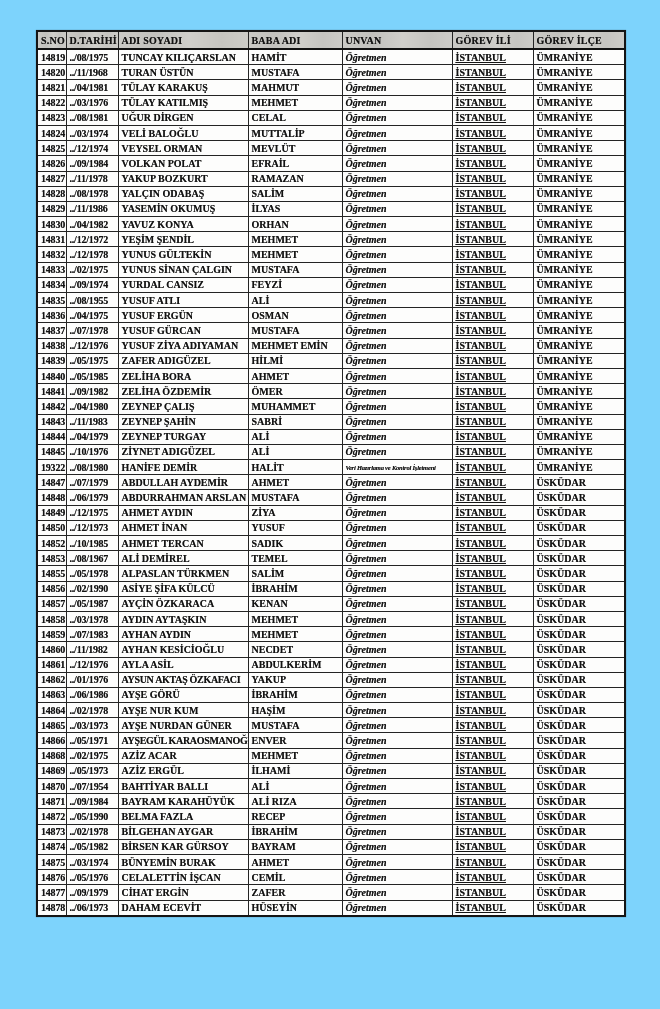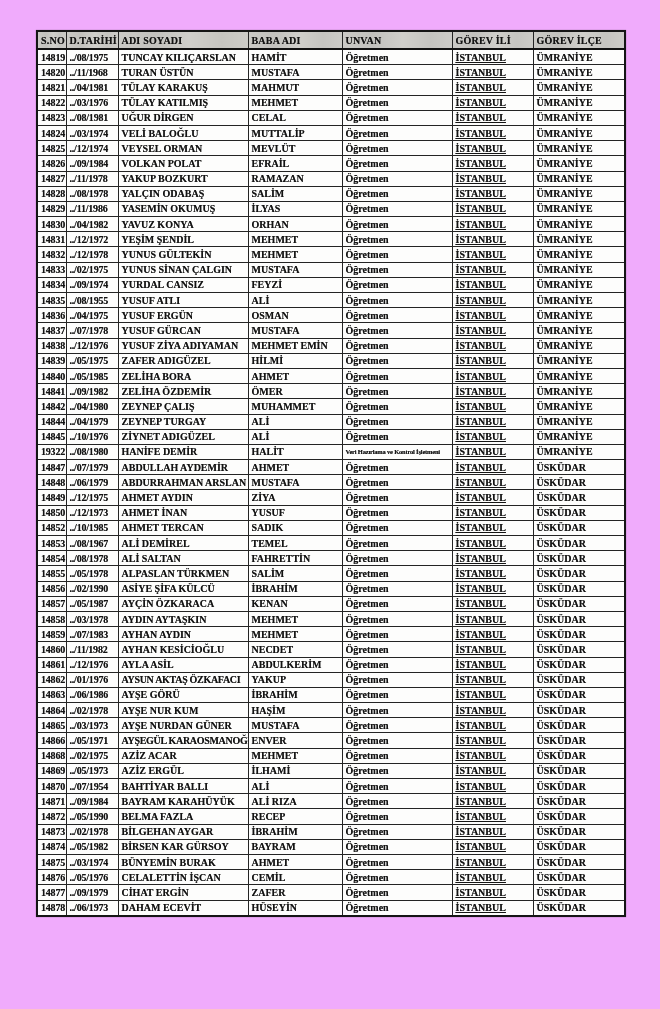--- a/index.html
+++ b/index.html
@@ -5,21 +5,21 @@
   html, body {
     margin: 0; padding: 0;
     width: 660px; height: 1009px;
     background: #ffffff;
     overflow: hidden;
     font-family: "Liberation Serif", "DejaVu Serif", serif;
   }
   .page {
     position: relative;
     width: 660px; height: 1009px;
-    background: #f0abfc;
+    background: #7dd3fc;
   }
   table.roster {
     position: absolute;
     left: 36px; top: 30px;
     width: 590px;
     border-collapse: collapse;
     table-layout: fixed;
     border: 2px solid #151515;
     box-shadow: 0 0 1px rgba(0,0,0,0.45);
   }
@@ -45,21 +45,21 @@
     height: 14.2px;
     font-size: 10px;
     font-weight: bold;
     background: #fdfdfc;
   }
   td.col-sno   { font-size: 9px;  letter-spacing: -0.2px; margin-top: 16px; }
   td.col-date  { font-size: 9px;  letter-spacing: -0.2px; }
   td.col-name  { font-size: 10px; }
   td.col-name.compressed { font-size: 10px; letter-spacing: -0.3px; }
   td.col-father{ font-size: 10px; }
-  td.col-unvan { font-weight: normal; font-size: 10px; }
+  td.col-unvan { font-weight: normal; font-size: 10px; font-style: italic; }
   td.col-unvan.tiny { font-size: 6.5px; letter-spacing: -0.2px; }
   td.col-ili   { font-weight: normal; font-size: 10px; text-decoration: underline; }
   td.col-ilce  { font-size: 10px; }
 </style>
 </head>
 <body>
 
 <div class="page">
   <table class="roster">
     <colgroup>
@@ -293,20 +293,29 @@
         <tr>
           <td class="col-sno">14842</td>
           <td class="col-date">../04/1980</td>
           <td class="col-name">ZEYNEP ÇALIŞ</td>
           <td class="col-father">MUHAMMET</td>
           <td class="col-unvan">Öğretmen</td>
           <td class="col-ili">İSTANBUL</td>
           <td class="col-ilce">ÜMRANİYE</td>
         </tr>
         <tr>
+          <td class="col-sno">14843</td>
+          <td class="col-date">../11/1983</td>
+          <td class="col-name">ZEYNEP ŞAHİN</td>
+          <td class="col-father">SABRİ</td>
+          <td class="col-unvan">Öğretmen</td>
+          <td class="col-ili">İSTANBUL</td>
+          <td class="col-ilce">ÜMRANİYE</td>
+        </tr>
+        <tr>
           <td class="col-sno">14844</td>
           <td class="col-date">../04/1979</td>
           <td class="col-name">ZEYNEP TURGAY</td>
           <td class="col-father">ALİ</td>
           <td class="col-unvan">Öğretmen</td>
           <td class="col-ili">İSTANBUL</td>
           <td class="col-ilce">ÜMRANİYE</td>
         </tr>
         <tr>
           <td class="col-sno">14845</td>
@@ -374,29 +383,20 @@
         <tr>
           <td class="col-sno">14853</td>
           <td class="col-date">../08/1967</td>
           <td class="col-name">ALİ DEMİREL</td>
           <td class="col-father">TEMEL</td>
           <td class="col-unvan">Öğretmen</td>
           <td class="col-ili">İSTANBUL</td>
           <td class="col-ilce">ÜSKÜDAR</td>
         </tr>
         <tr>
-          <td class="col-sno">14854</td>
-          <td class="col-date">../08/1978</td>
-          <td class="col-name">ALİ SALTAN</td>
-          <td class="col-father">FAHRETTİN</td>
-          <td class="col-unvan">Öğretmen</td>
-          <td class="col-ili">İSTANBUL</td>
-          <td class="col-ilce">ÜSKÜDAR</td>
-        </tr>
-        <tr>
           <td class="col-sno">14855</td>
           <td class="col-date">../05/1978</td>
           <td class="col-name">ALPASLAN TÜRKMEN</td>
           <td class="col-father">SALİM</td>
           <td class="col-unvan">Öğretmen</td>
           <td class="col-ili">İSTANBUL</td>
           <td class="col-ilce">ÜSKÜDAR</td>
         </tr>
         <tr>
           <td class="col-sno">14856</td>

